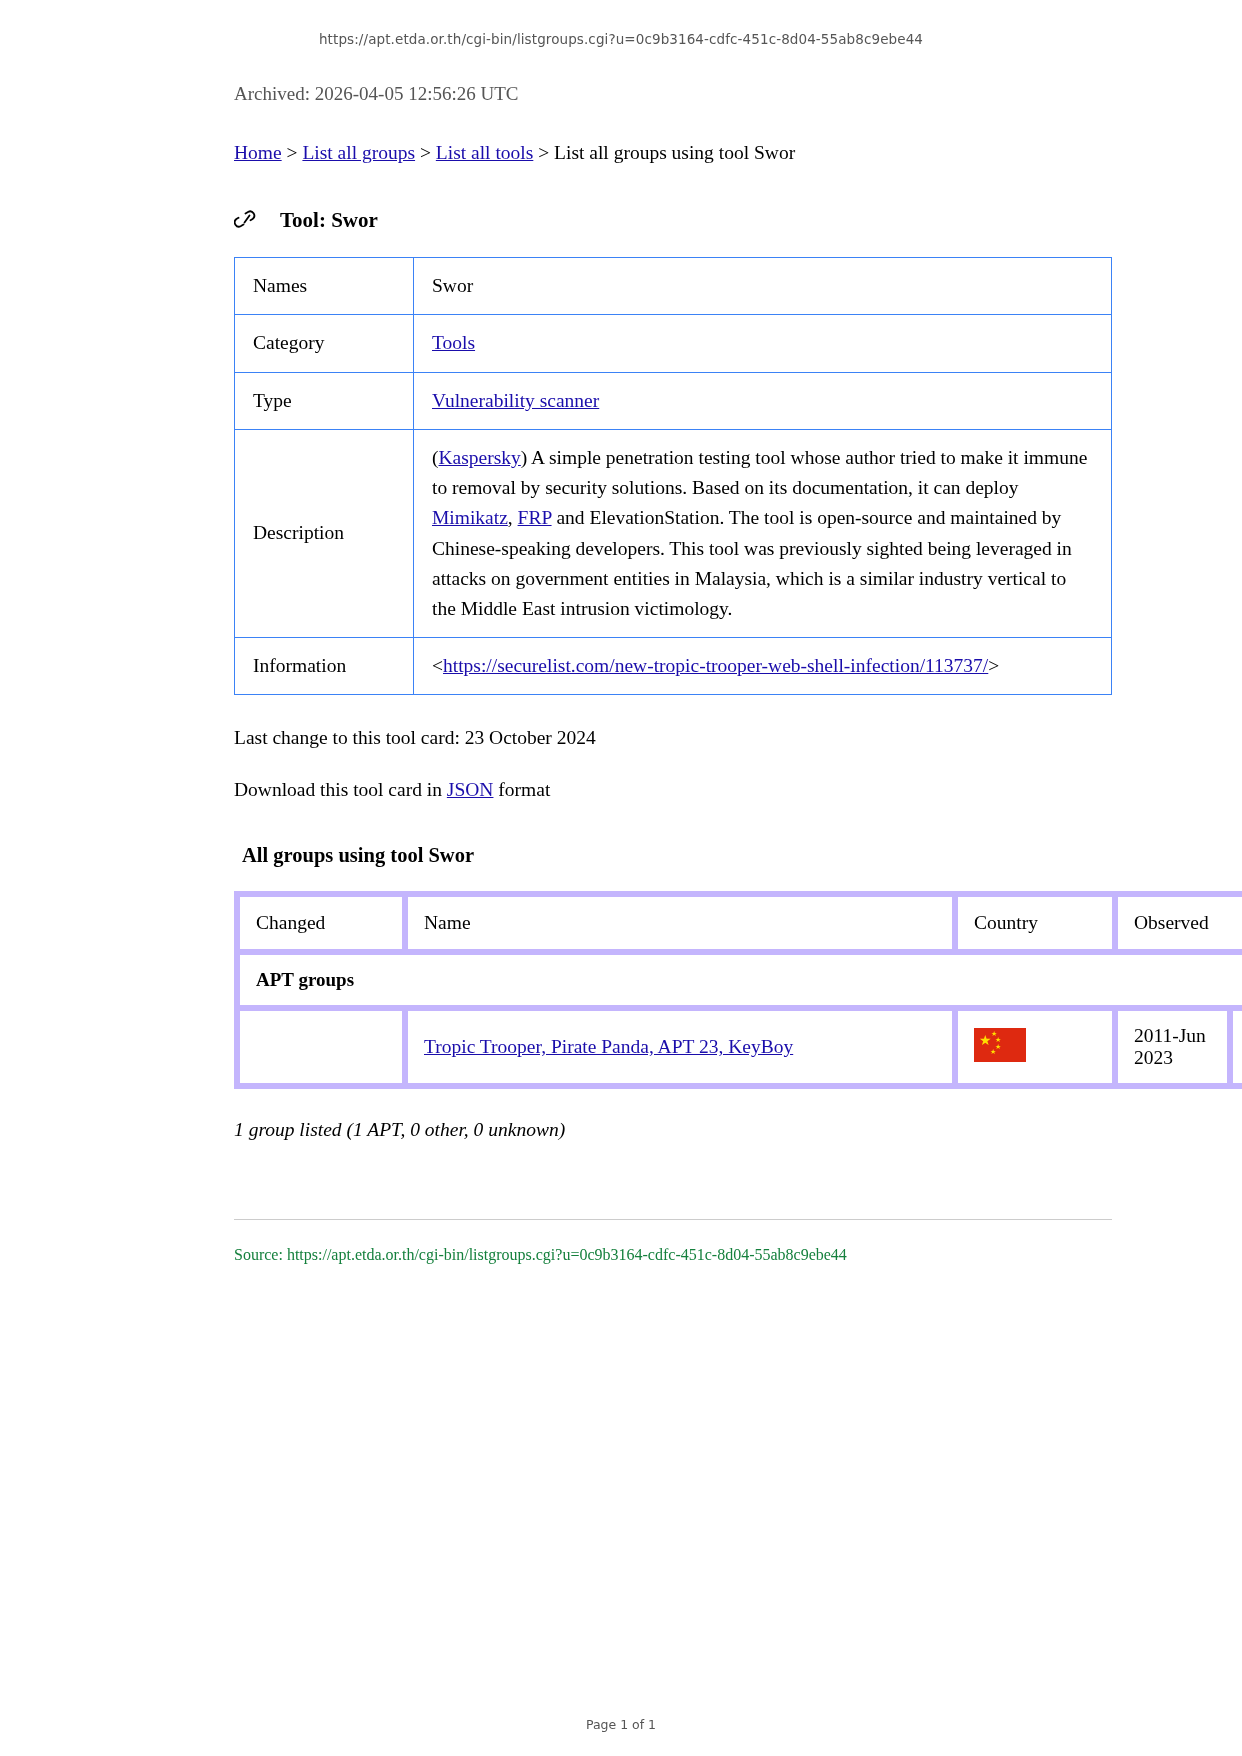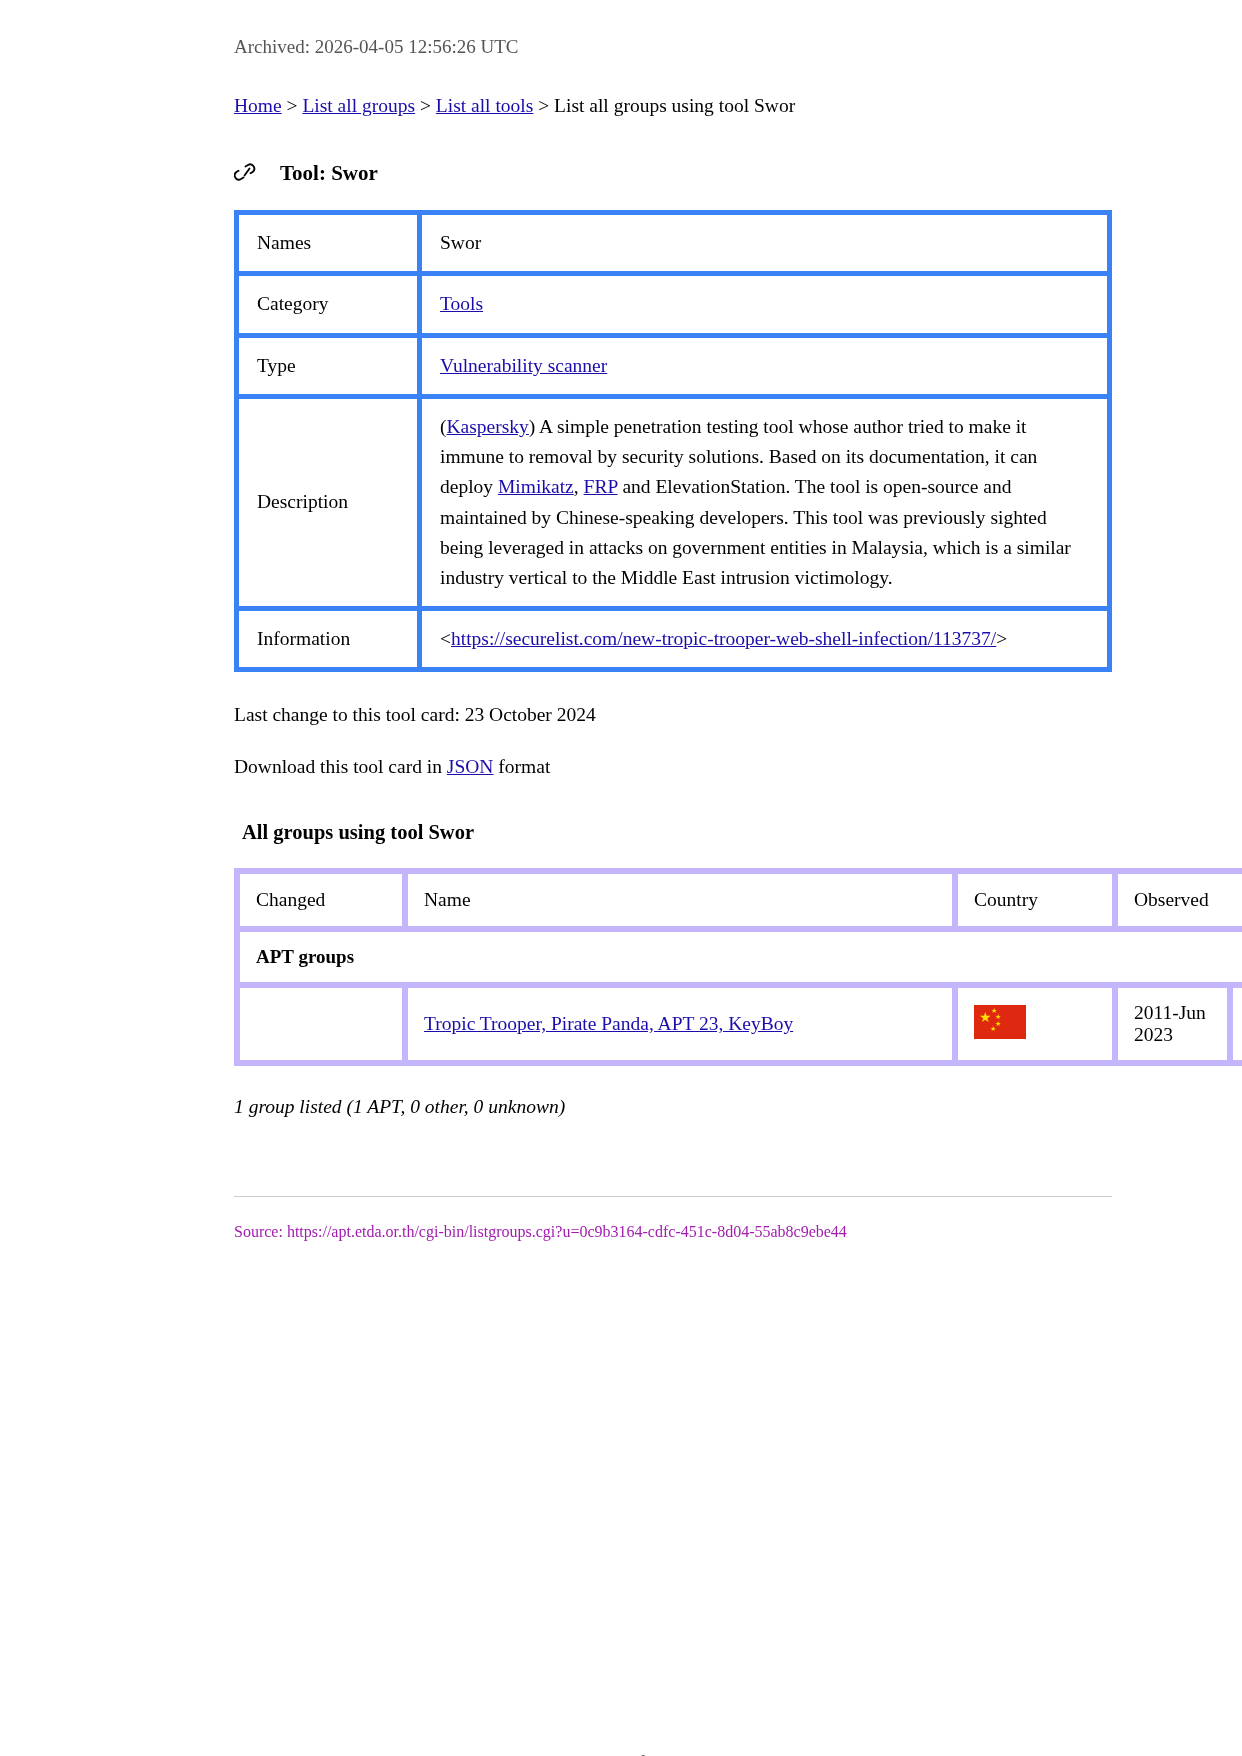--- a/index.html
+++ b/index.html
@@ -72,21 +72,21 @@
     position: relative;
     top: -2px;
   }
   table.card {
     border-collapse: collapse;
     width: 100%;
     margin-top: 24px;
     table-layout: fixed;
   }
   table.card td {
-    border: 5px solid #3b82f6;
+    border: 1px solid #3b82f6;
     padding: 13px 18px;
     font-size: 19.5px;
     vertical-align: middle;
     line-height: 1.55;
   }
   table.card td.label {
     width: 142px;
   }
   td.desc {
     line-height: 1.75;
@@ -157,40 +157,41 @@
     font-style: italic;
     margin-top: 30px;
   }
   hr.sep {
     border: none;
     border-top: 1px solid #cccccc;
     margin: 78px 0 0 0;
   }
   .source {
     font-size: 16px;
-    color: #a21caf;
+    color: #15803d;
     margin-top: 26px;
     font-family: "Liberation Serif", serif;
   }
   .footer-page {
     position: absolute;
     bottom: 24px;
     left: 0;
     width: 100%;
     text-align: center;
     font-family: "DejaVu Sans", sans-serif;
     font-size: 12.5px;
     color: #555555;
   }
 </style>
 </head>
 <body>
 
 <div class="page">
 
+  <div class="header-url">https://apt.etda.or.th/cgi-bin/listgroups.cgi?u=0c9b3164-cdfc-451c-8d04-55ab8c9ebe44</div>
 
   <div class="content">
 
 
     <div class="archived">Archived: 2026-04-05 12:56:26 UTC</div>
 
     <div class="breadcrumb">
       <a href="#">Home</a><span> &gt; </span><a href="#">List all groups</a><span> &gt; </span><a href="#">List all tools</a><span> &gt; </span><span>List all groups using tool Swor</span>
     </div>
 

